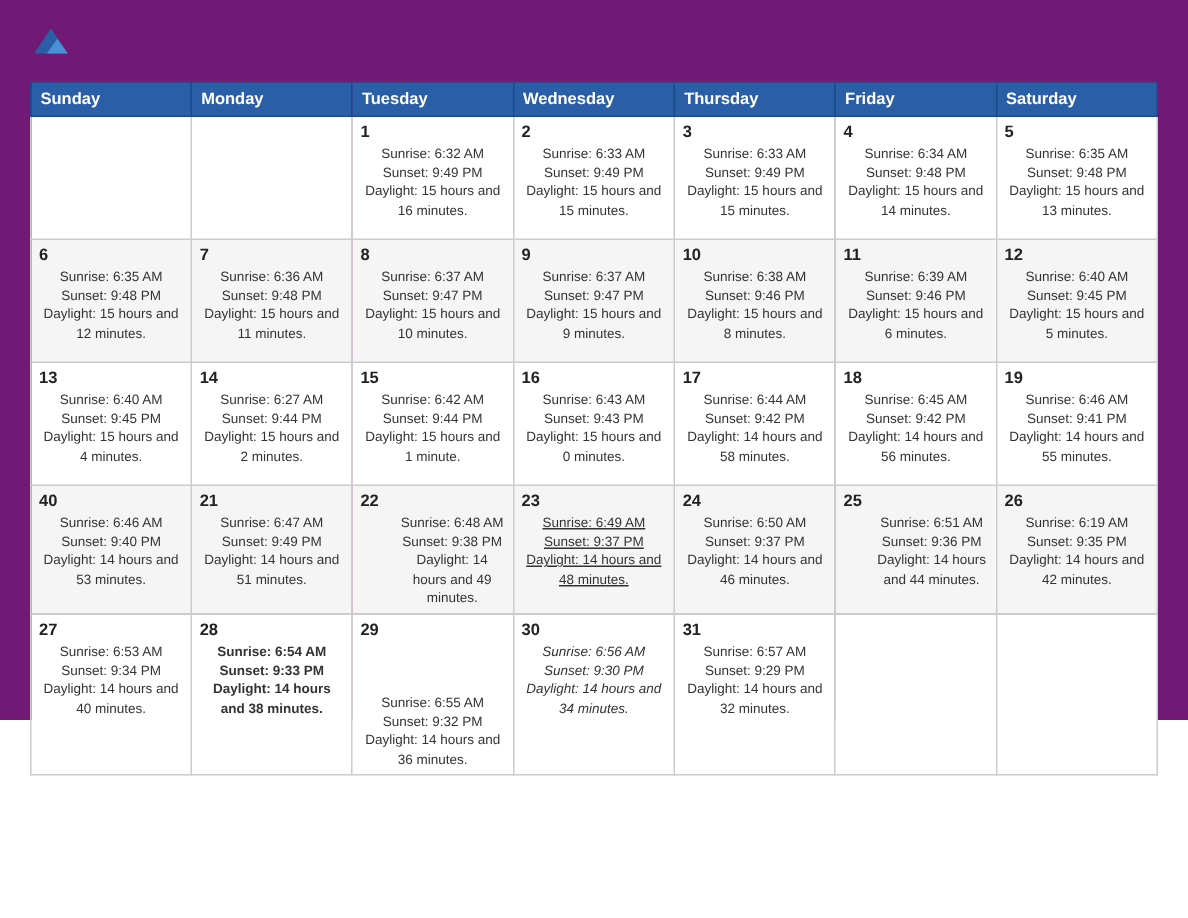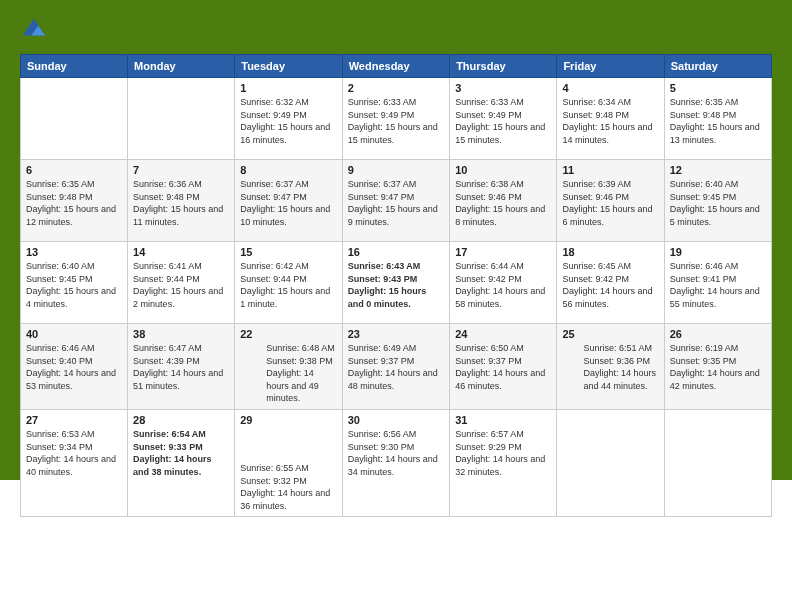--- a/index.html
+++ b/index.html
@@ -7,21 +7,21 @@
       font-family: Arial, sans-serif;
       background: #fff;
       width: 792px;
       height: 612px;
       overflow: hidden;
     }
     .page {
       width: 792px;
       height: 480px;
       padding: 16px 20px;
-      background: #4d7c0f;
+      background: #701a75;
     }
     .header {
       display: flex;
       justify-content: space-between;
       align-items: flex-start;
       margin-bottom: 10px;
     }
     .logo {
       display: flex;
       align-items: center;
@@ -82,20 +82,21 @@
     .day-num {
       font-weight: bold;
       font-size: 11px;
       color: #222;
       margin-bottom: 2px;
     }
     .day-info {
       color: #333;
       font-size: 9px;
       line-height: 1.4;
+      text-align: center;
     }
     .empty {
       background: #fff !important;
     }
   </style>
 </head>
 <body>
 
 <div class="page">
   <div class="header">
@@ -208,33 +209,33 @@
         </tr>
         <tr>
           <td>
             <div class="day-num">13</div>
             <div class="day-info" style="white-space: pre-line;">Sunrise: 6:40 AM
 Sunset: 9:45 PM
 Daylight: 15 hours and 4 minutes.</div>
           </td>
           <td>
             <div class="day-num">14</div>
-            <div class="day-info" style="white-space: pre-line;">Sunrise: 6:41 AM
+            <div class="day-info" style="white-space: pre-line;">Sunrise: 6:27 AM
 Sunset: 9:44 PM
 Daylight: 15 hours and 2 minutes.</div>
           </td>
           <td>
             <div class="day-num">15</div>
             <div class="day-info" style="white-space: pre-line;">Sunrise: 6:42 AM
 Sunset: 9:44 PM
 Daylight: 15 hours and 1 minute.</div>
           </td>
           <td>
             <div class="day-num">16</div>
-            <div class="day-info" style="white-space: pre-line; font-weight: bold;">Sunrise: 6:43 AM
+            <div class="day-info" style="white-space: pre-line;">Sunrise: 6:43 AM
 Sunset: 9:43 PM
 Daylight: 15 hours and 0 minutes.</div>
           </td>
           <td>
             <div class="day-num">17</div>
             <div class="day-info" style="white-space: pre-line;">Sunrise: 6:44 AM
 Sunset: 9:42 PM
 Daylight: 14 hours and 58 minutes.</div>
           </td>
           <td>
@@ -251,34 +252,34 @@
           </td>
         </tr>
         <tr>
           <td>
             <div class="day-num">40</div>
             <div class="day-info" style="white-space: pre-line;">Sunrise: 6:46 AM
 Sunset: 9:40 PM
 Daylight: 14 hours and 53 minutes.</div>
           </td>
           <td>
-            <div class="day-num">38</div>
+            <div class="day-num">21</div>
             <div class="day-info" style="white-space: pre-line;">Sunrise: 6:47 AM
-Sunset: 4:39 PM
+Sunset: 9:49 PM
 Daylight: 14 hours and 51 minutes.</div>
           </td>
           <td>
             <div class="day-num">22</div>
             <div class="day-info" style="white-space: pre-line; margin-left: 26px;">Sunrise: 6:48 AM
 Sunset: 9:38 PM
 Daylight: 14 hours and 49 minutes.</div>
           </td>
           <td>
             <div class="day-num">23</div>
-            <div class="day-info" style="white-space: pre-line;">Sunrise: 6:49 AM
+            <div class="day-info" style="white-space: pre-line; text-decoration: underline;">Sunrise: 6:49 AM
 Sunset: 9:37 PM
 Daylight: 14 hours and 48 minutes.</div>
           </td>
           <td>
             <div class="day-num">24</div>
             <div class="day-info" style="white-space: pre-line;">Sunrise: 6:50 AM
 Sunset: 9:37 PM
 Daylight: 14 hours and 46 minutes.</div>
           </td>
           <td>
@@ -308,21 +309,21 @@
 Daylight: 14 hours and 38 minutes.</div>
           </td>
           <td>
             <div class="day-num">29</div>
             <div class="day-info" style="white-space: pre-line; margin-top: 36px;">Sunrise: 6:55 AM
 Sunset: 9:32 PM
 Daylight: 14 hours and 36 minutes.</div>
           </td>
           <td>
             <div class="day-num">30</div>
-            <div class="day-info" style="white-space: pre-line;">Sunrise: 6:56 AM
+            <div class="day-info" style="white-space: pre-line; font-style: italic;">Sunrise: 6:56 AM
 Sunset: 9:30 PM
 Daylight: 14 hours and 34 minutes.</div>
           </td>
           <td>
             <div class="day-num">31</div>
             <div class="day-info" style="white-space: pre-line;">Sunrise: 6:57 AM
 Sunset: 9:29 PM
 Daylight: 14 hours and 32 minutes.</div>
           </td>
           <td class="empty"></td>

